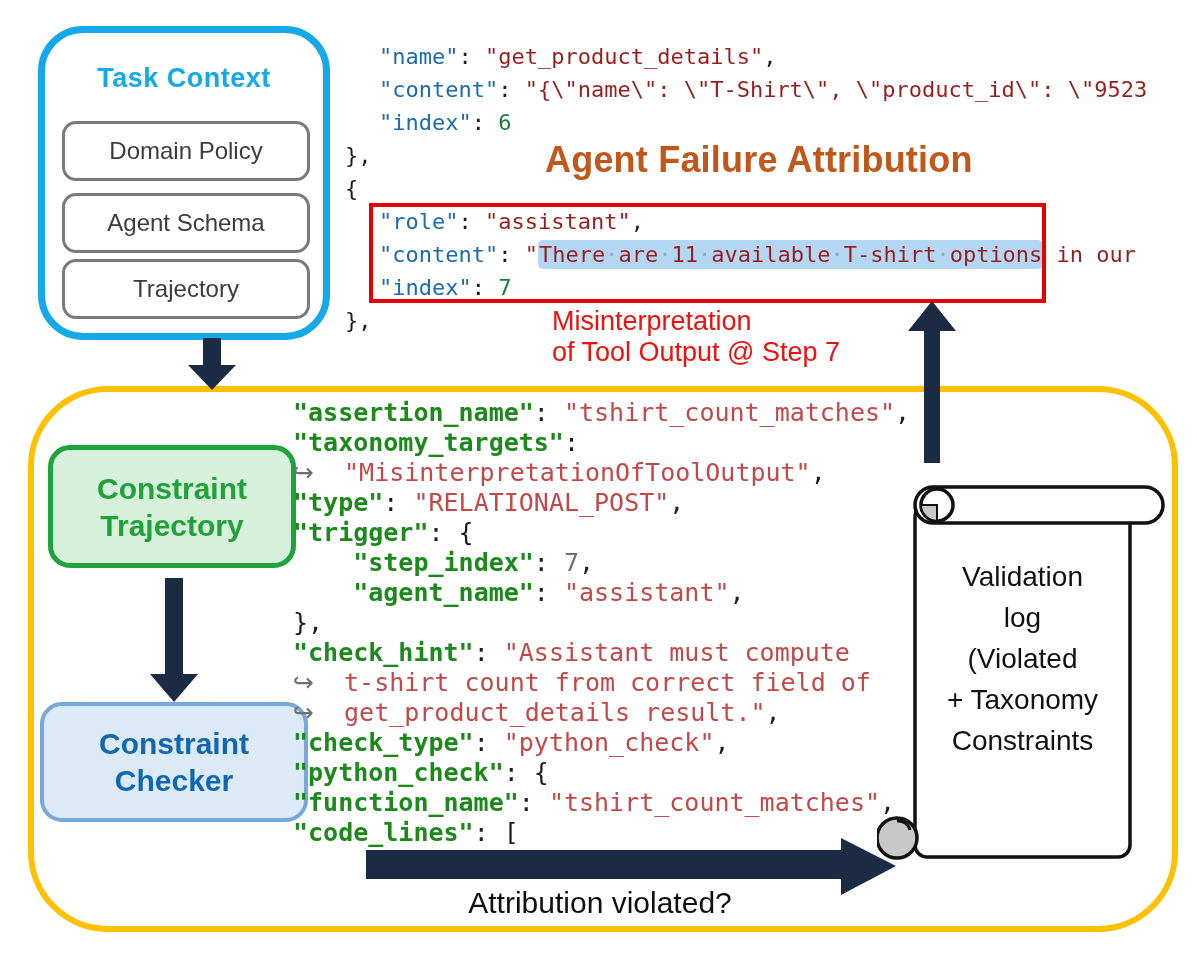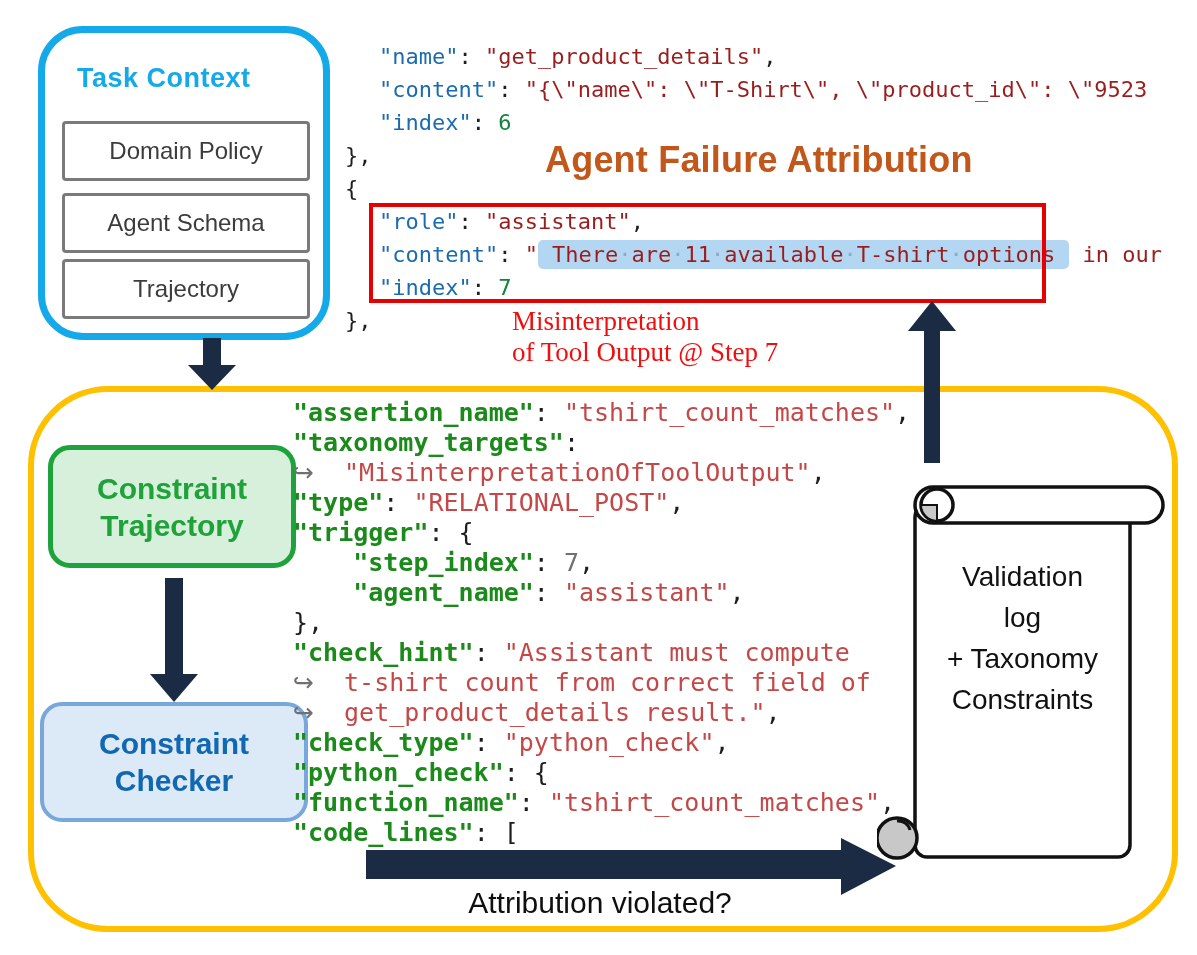--- a/index.html
+++ b/index.html
@@ -8,26 +8,26 @@
     font-family:"Liberation Sans",sans-serif;
   }
   .abs{position:absolute;}
 
   
   .task-box{
     left:38px;top:26px;width:292px;height:314px;box-sizing:border-box;
     border:7px solid var(--cyan);border-radius:45px;background:#fff;
   }
   .task-title{
-    position:absolute;left:0;top:30px;width:100%;text-align:left;
-    color:var(--cyan);font-weight:bold;font-size:27px;letter-spacing:.5px;margin-left:32px;
+    position:absolute;left:0;top:30px;width:100%;text-align:center;
+    color:var(--cyan);font-weight:bold;font-size:27px;letter-spacing:.5px;
   }
   .task-item{
     position:absolute;left:17px;width:248px;height:60px;box-sizing:border-box;
-    border:3px solid var(--gray-border);border-radius:4px;background:#fff;
+    border:3px solid var(--gray-border);border-radius:14px;background:#fff;
     display:flex;align-items:center;justify-content:center;
     font-size:24px;color:#3c3c3c;
   }
   .task-item.i0{top:88px;} .task-item.i1{top:160px;} .task-item.i2{top:226px;}
 
   
   .yellow-box{
     left:28px;top:386px;width:1150px;height:546px;box-sizing:border-box;
     border:6px solid var(--yellow);border-radius:80px;background:#fff;
   }
@@ -54,34 +54,34 @@
   .code-mid{left:293px;top:398px;font-size:25px;line-height:30px;}
 
   .tok-key-blue{color:var(--code-key-blue);}
   .tok-str-dark{color:var(--code-str-dark);}
   .tok-num-green{color:var(--code-num-green);}
   .tok-punct{color:#1d1d1d;}
   .tok-key-green{color:var(--code-key-green);font-weight:bold;}
   .tok-str-red{color:var(--code-str-red);}
   .tok-num-gray{color:#707070;}
   .tok-arrow{color:#707070;font-family:"DejaVu Sans","DejaVu Sans Mono",sans-serif;}
-  .tok-highlight{background:var(--highlight-bg);color:var(--code-str-dark);border-radius:5px;padding:2px 14px;}
+  .tok-highlight{background:var(--highlight-bg);color:var(--code-str-dark);border-radius:5px;padding:2px 1px;}
   .dot{color:#8fa9c6;}
 
   
   .main-title{
     left:545px;top:139px;color:var(--orange-title);
     font-weight:bold;font-size:36px;letter-spacing:.2px;
   }
   .red-box{
     left:369px;top:203px;width:677px;height:100px;box-sizing:border-box;
     border:4px solid var(--red-box);background:transparent;
   }
   .fail-label{
-    left:512px;top:306px;color:var(--red);font-size:27px;line-height:31px;font-family:Liberation Serif, serif;
+    left:552px;top:306px;color:var(--red);font-size:27px;line-height:31px;
   }
   .question-label{
     left:340px;top:886px;width:520px;text-align:center;
     color:#0f0f0f;font-size:30px;
   }
 
   
   .log-text{
     left:915px;top:556px;width:215px;text-align:center;
     color:#111;font-size:28px;line-height:41px;
@@ -167,20 +167,21 @@
     <rect class="scroll-stroke" x="38" y="27" width="215" height="352" rx="12"></rect>
     <circle class="scroll-gray" cx="20" cy="360" r="20" stroke="#111" stroke-width="3.5"></circle>
     <path d="M 33 352 A 12 12 0 0 0 20 343" fill="none" stroke="#111" stroke-width="3"></path>
     <rect class="scroll-stroke" x="38" y="9" width="248" height="36" rx="18"></rect>
     <circle class="scroll-stroke" cx="60" cy="27" r="16"></circle>
     <path class="scroll-gray" d="M 60 27 L 60 43 A 16 16 0 0 1 44 27 Z" stroke="#111" stroke-width="2"></path>
   </svg>
   <div class="abs log-text">
     <div>Validation</div>
     <div>log</div>
+    <div>(Violated</div>
     <div>+ Taxonomy</div>
     <div>Constraints</div>
   </div>
 
   <svg class="abs" style="left:904px;top:301px;" width="56" height="162" viewBox="0 0 56 162">
     <polygon class="navy" points="28,0 52,30 36,30 36,162 20,162 20,30 4,30"></polygon>
   </svg>
 
   <svg class="abs" style="left:366px;top:838px;" width="530" height="58" viewBox="0 0 530 58">
     <polygon class="navy" points="0,12 475,12 475,0 530,28 475,57 475,41 0,41"></polygon>

